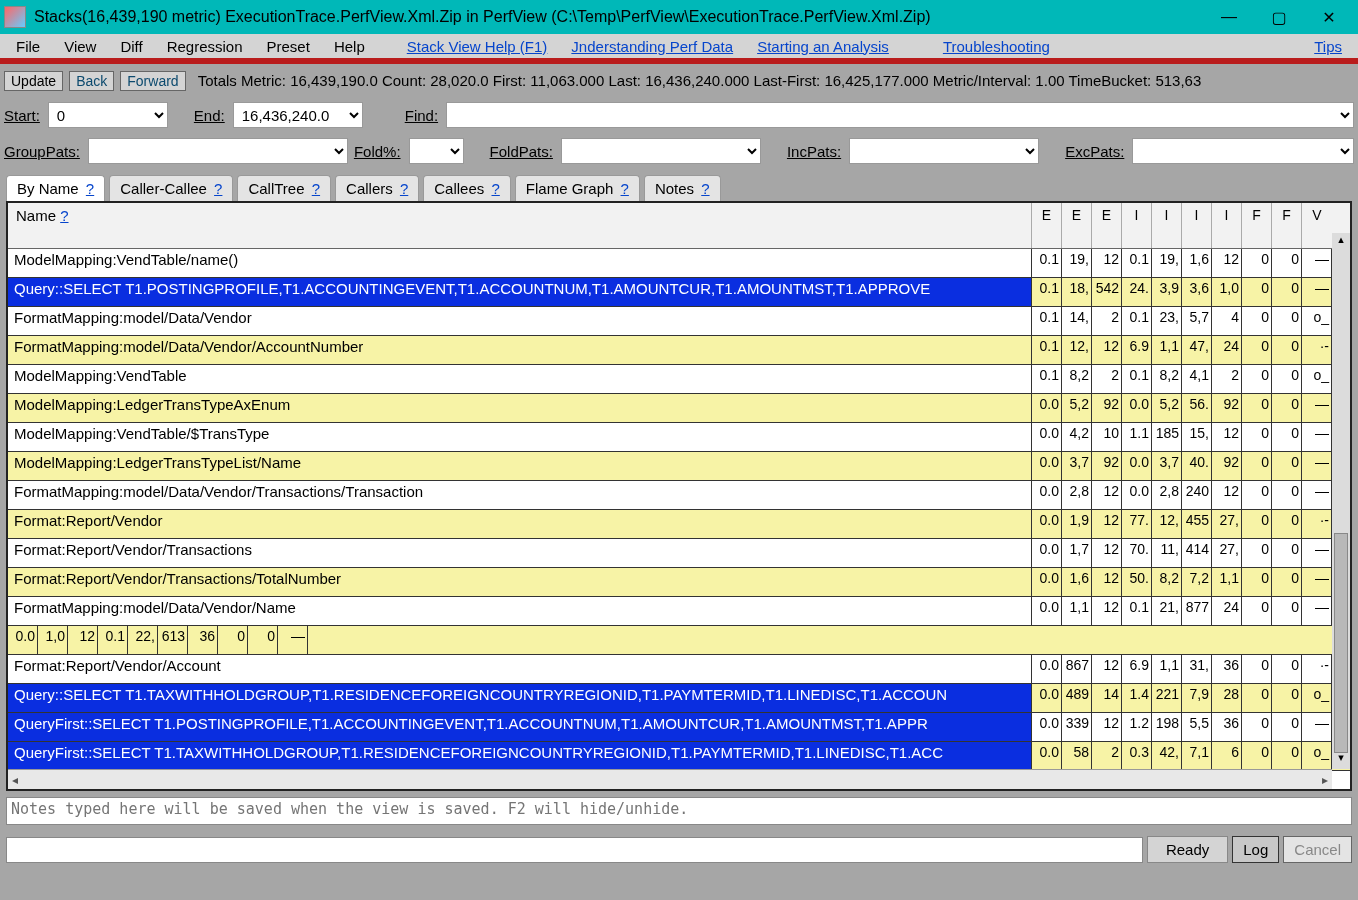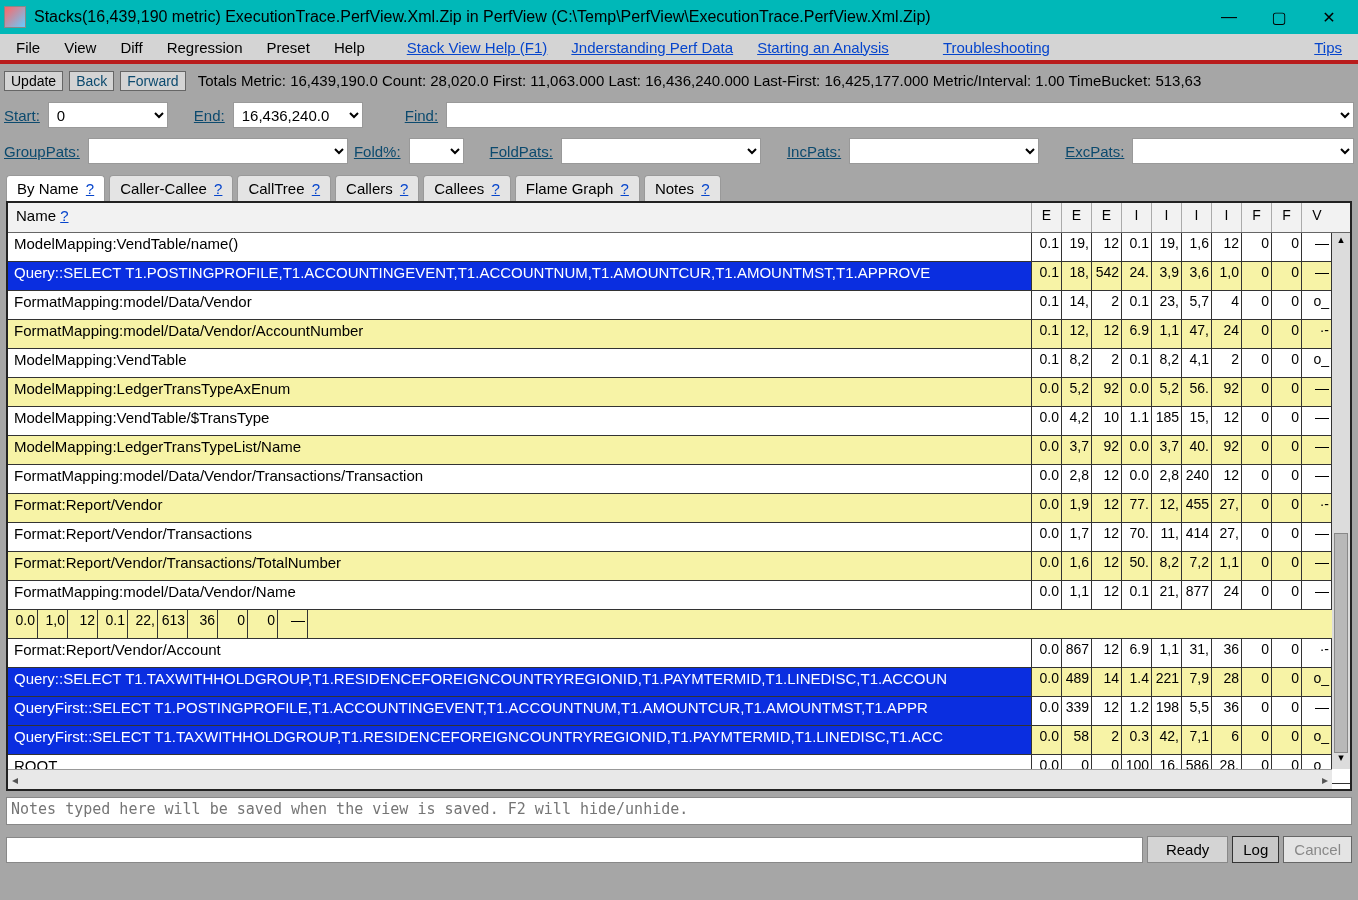--- a/index.html
+++ b/index.html
@@ -20,40 +20,40 @@
     align-items: center;
     padding: 0 4px;
     color: #000;
   }
   .titlebar .icon { width: 22px; height: 22px; background: linear-gradient(135deg,#f66,#6cf); margin-right:8px; border:1px solid #888;}
   .titlebar .title { flex:1; font-size:16px; white-space:nowrap; overflow:hidden; text-overflow:ellipsis;}
   .titlebar .winbtn { width:50px; text-align:center; font-size:16px; cursor:default;}
   .menubar {
     background: #d4d4d4;
     height: 30px; display:flex; align-items:center; padding:0 6px; gap:4px;
-    border-bottom:4px solid #b91c1c;
+    border-bottom:6px solid #b91c1c;
   }
   .menubar .mitem { padding:2px 10px; }
   .menubar .mlink { color:#0645cc; text-decoration:underline; padding:2px 10px; cursor:pointer;}
   .toolbar1 {
     background:#a6a6a6; height:33px; display:flex; align-items:center; padding:2px 4px; gap:6px;
     font-size:15px; color:#000; white-space:nowrap; overflow:hidden;
   }
   .toolbar1 .btn { background:#d4d4d4; border:1px solid #666; padding:1px 6px; font-size:14px;}
   .toolbar1 .btn.disabled { color:#0c4a6e;}
   .toolbar2 { background:#a6a6a6; height:36px; display:flex; align-items:center; padding:2px 4px; gap:6px;}
   .toolbar3 { background:#a6a6a6; height:36px; display:flex; align-items:center; padding:2px 4px; gap:6px;}
-  .label-link { color:#0c4a6e; text-decoration:underline; font-size:15px; padding-right:2px;}
+  .label-link { color:#000000; text-decoration:underline; font-size:15px; padding-right:2px;}
   select, input.field { background:#fff; border:1px solid #999; height:26px; font-size:15px; padding:0 4px;}
   .tabs { background:#a6a6a6; padding:6px 6px 0 6px; display:flex; gap:4px;}
   .tab { background:#e4e4e4; border:1px solid #999; border-bottom:none; padding:4px 10px; font-size:15px; border-top-left-radius:4px; border-top-right-radius:4px;}
   .tab.active { background:#fff; }
   .tab .q { color:#0645cc; text-decoration:underline; margin-left:3px;}
   .grid-wrap { background:#fff; border:2px solid #222; margin:0 6px; height:590px; position:relative; overflow:hidden;}
-  .grid-header { display:flex; background:#f2f2f2; border-bottom:1px solid #666; height:30px;}
+  .grid-header { display:flex; background:#f2f2f2; border-bottom:1px solid #666; height:46px;}
   .col-name { flex:1; padding:4px 8px; border-right:1px solid #aaa;}
   .col-sm { width:30px; text-align:center; border-right:1px solid #aaa; padding:4px 0; font-size:14px; overflow:hidden;}
   .col-sm.last{border-right:none;}
   .grid-body { overflow:hidden; }
   .row { display:flex; height:29px; border-bottom:1px solid #333; font-size:15px;}
   .row .cell-name { flex:1; padding:2px 6px; white-space:nowrap; overflow:hidden; border-right:1px solid #333;}
   .row .cell-sm { width:30px; text-align:right; padding:2px 2px; border-right:1px solid #333; overflow:hidden; font-size:14px;}
   .row.yellow { background:#f7f3a6;}
   .row.blue .cell-name { background:#0a2ee0; color:#fff;}
   .row.blue.yellow .cell-name { background:#0a2ee0; color:#fff;}

